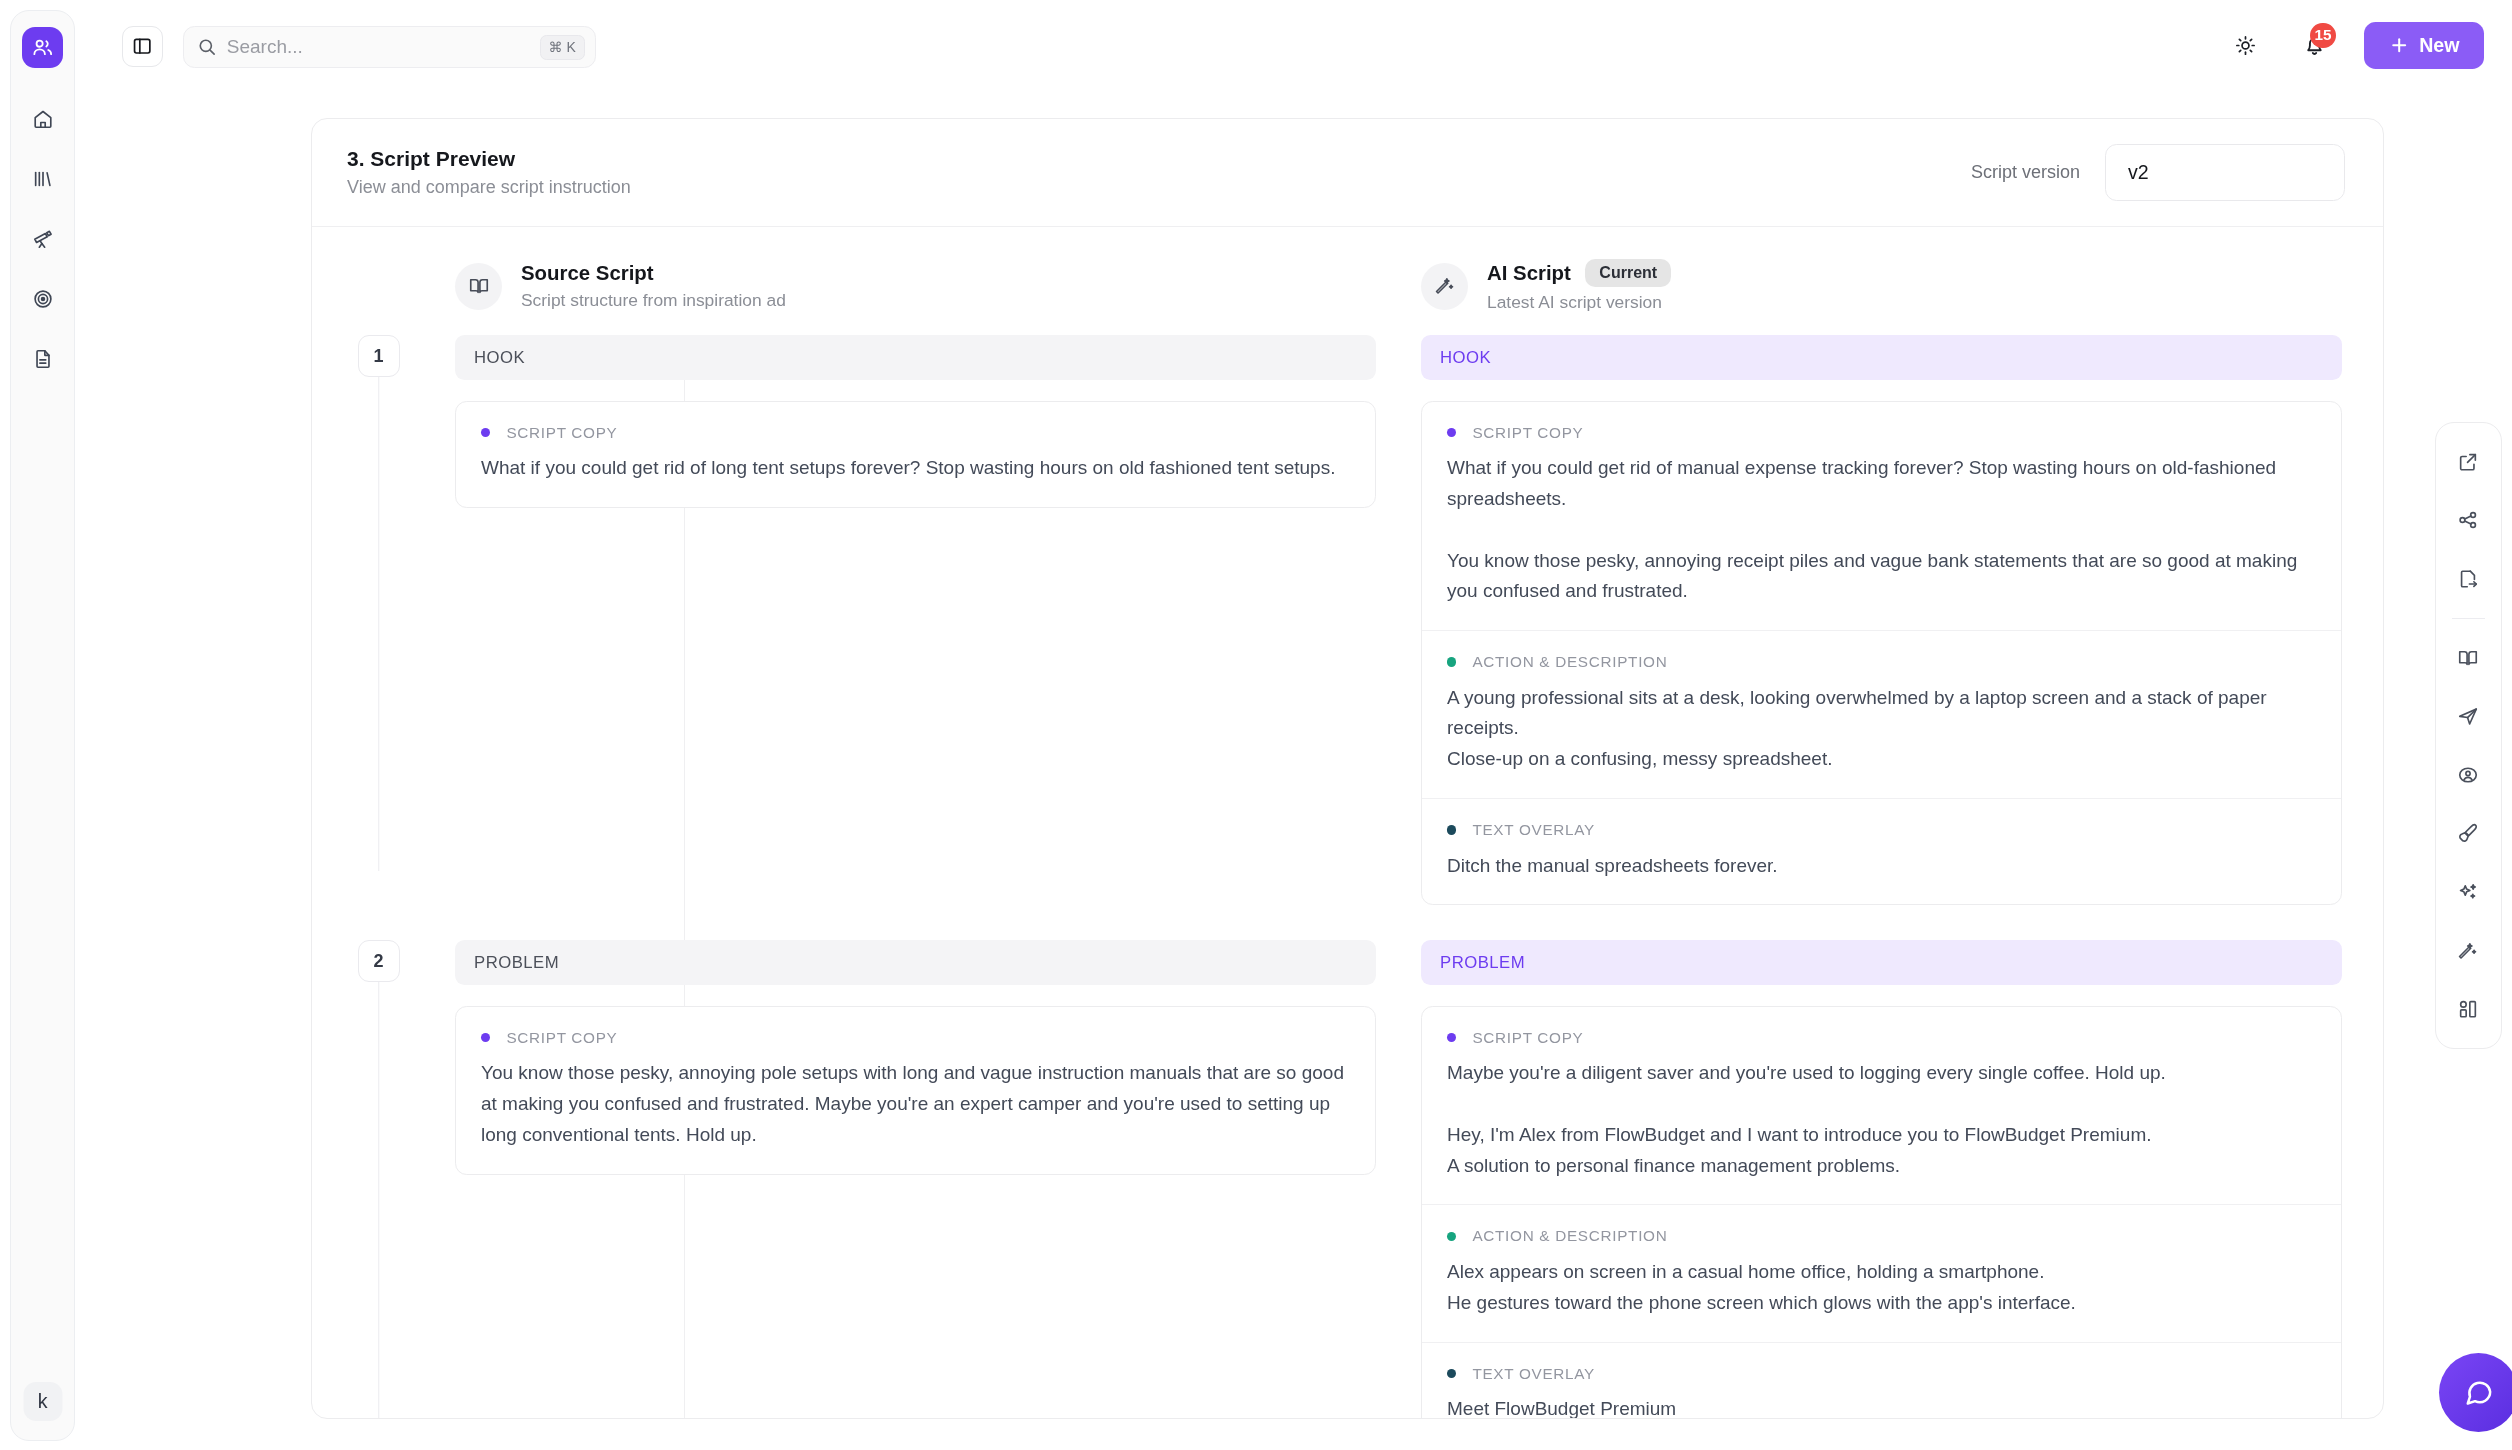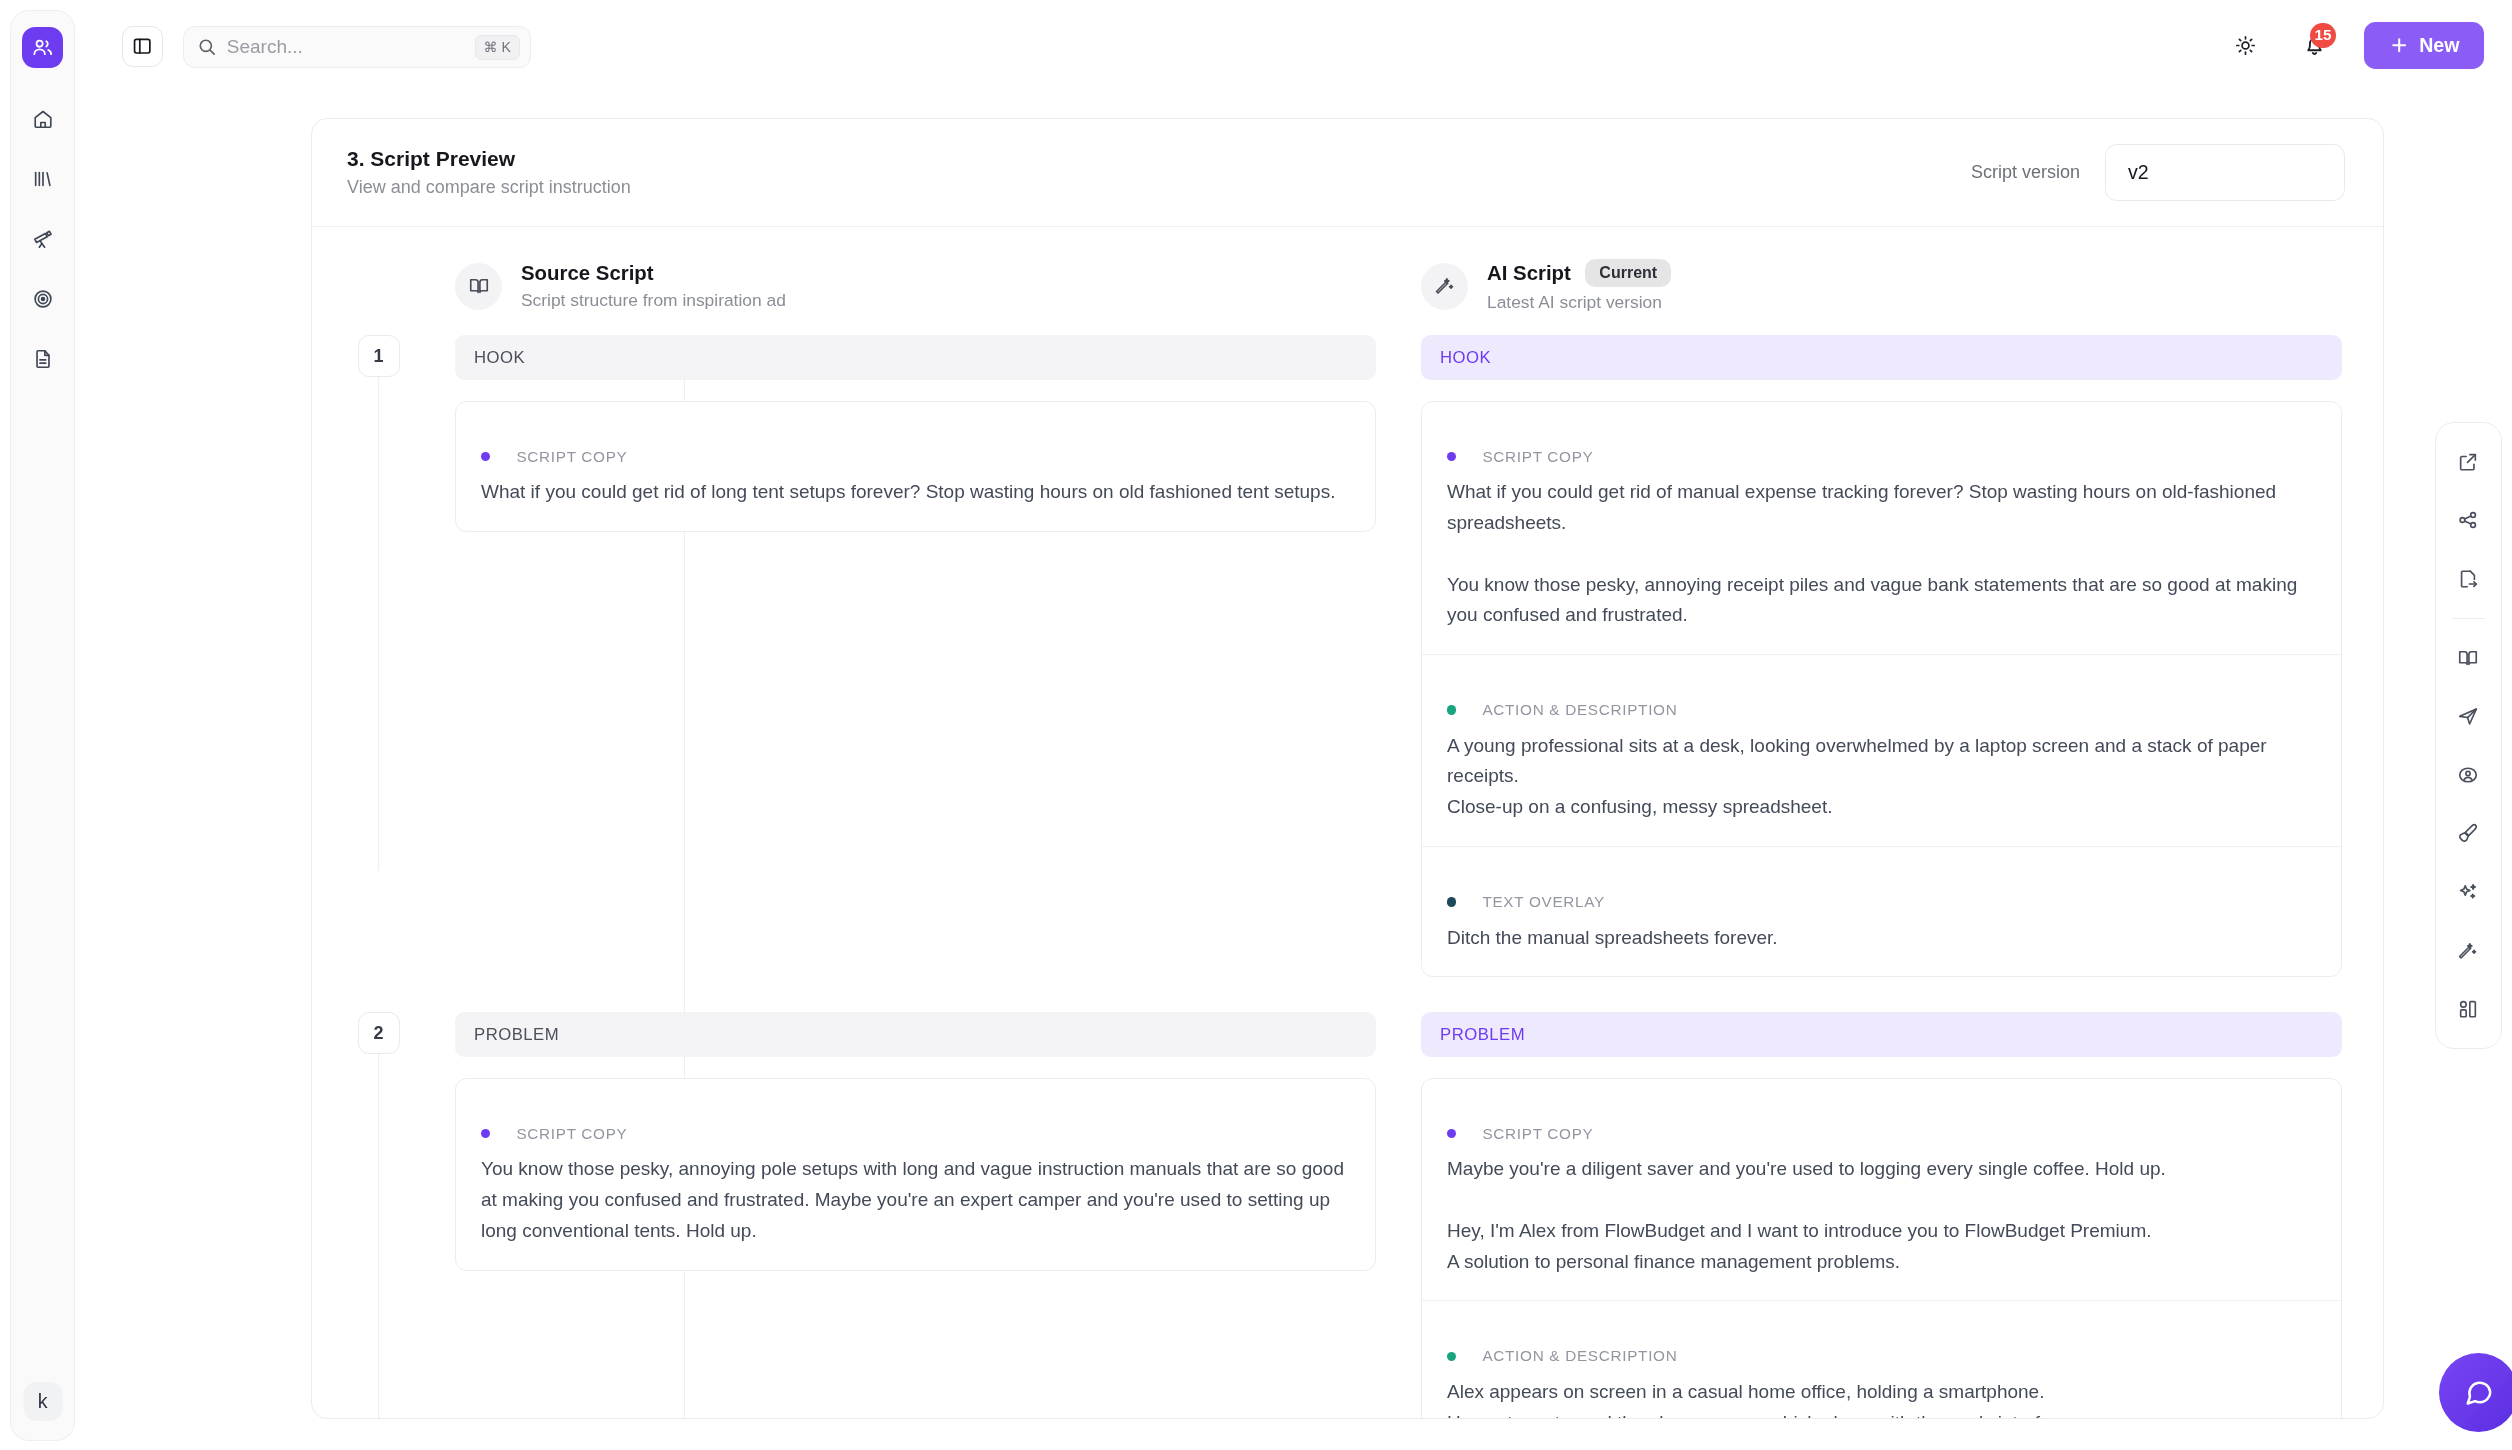--- a/index.html
+++ b/index.html
@@ -47,21 +47,21 @@
   }
   #sidebar-toggle {
     position: absolute; left: 28px; top: 16px;
     width: 41px; height: 41px; border-radius: 11px;
     border: 0.7px solid #e7e8eb; background:#fff;
     display:flex; align-items:center; justify-content:center;
     cursor: pointer;
   }
   #search-box {
     position: absolute; left: 89px; top: 16px;
-    width: 348px; height: 42px;
+    width: 413px; height: 42px;
     background: #fafafa; border: 0.7px solid #ededf0;
     border-radius: 11.6px;
     display: flex; align-items: center; padding: 0 10.2px 0 13px;
     cursor: text;
   }
   #search-input-text {
     flex: 1; margin-left: 10.2px;
     font-size: 19px; color: #9a9ca3;
   }
   #search-kbd {
@@ -181,21 +181,21 @@
 
   .block-card {
     margin-top: 20.4px;
     border: 0.7px solid #ececee;
     border-radius: 11.6px;
     background:#fff;
     overflow: hidden;
   }
   .block-part { padding: 22px 25px 23px 25px; }
   .block-part + .block-part { border-top: 0.7px solid #f0f0f2; }
-  .part-head { display:flex; align-items:center; gap: 26px; margin-bottom: 11.6px; margin-top: 24px; }
+  .part-head { display:flex; align-items:center; gap: 16px; margin-bottom: 11.6px; }
   .dot { width: 9.4px; height: 9.4px; border-radius: 50%; flex:none; }
   .dot.copy    { background:#6d3cf0; }
   .dot.action  { background:#17a47f; }
   .dot.overlay { background:#1c4a5c; }
   .part-label {
     font-size: 15.3px; letter-spacing: 0.7px; color:#9396a0; font-weight: 500;
   }
   .part-text {
     font-size: 19px; line-height: 1.62; color:#434a58;
     white-space: pre-wrap;

